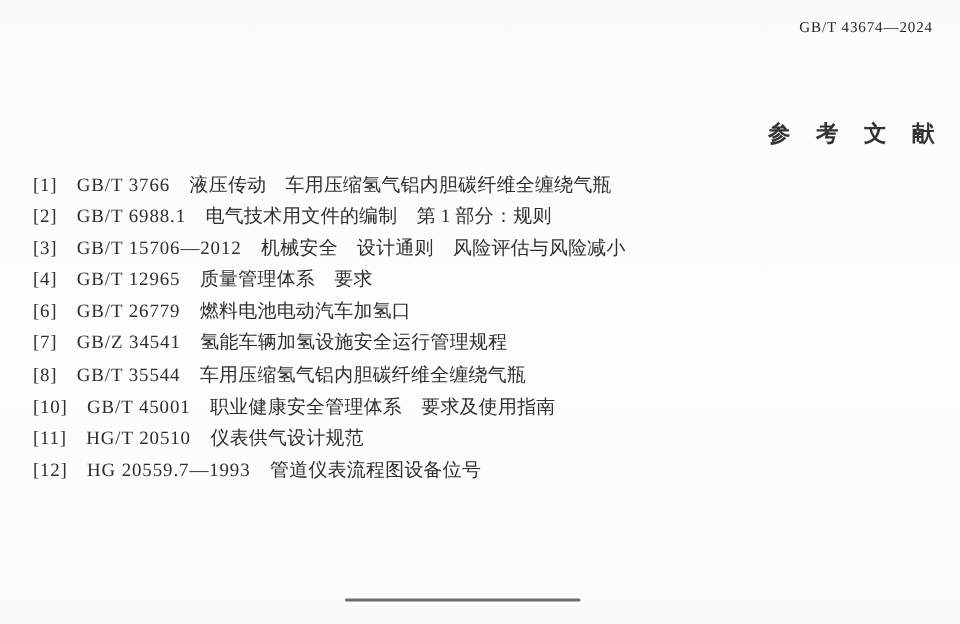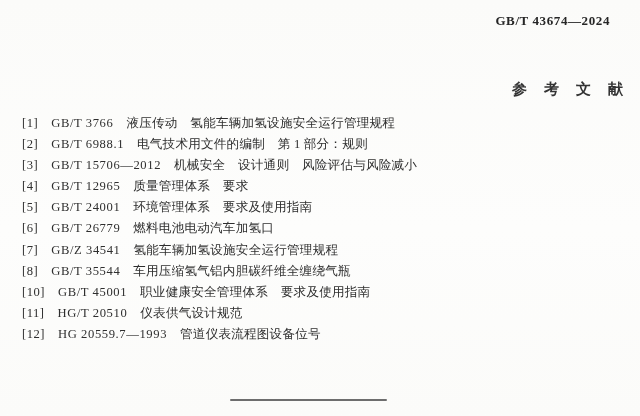--- a/index.html
+++ b/index.html
@@ -14,23 +14,23 @@
     color: #2e2e2e;
   }
   .page {
     position: absolute;
     inset: 0;
     background: linear-gradient(180deg, #fbfbf9 0%, #fdfdfc 55%, #fbfbf9 100%);
   }
   .header-code {
     position: absolute;
     top: 13px;
-    right: 30px;
-    font-size: 13px;
-    font-weight: bold;
+    right: 18px;
+    font-size: 10px;
+    font-weight: normal;
     letter-spacing: 0.6px;
     color: #262626;
     white-space: nowrap;
   }
   .doc-title {
     position: absolute;
     top: 80px;
     left: 0;
     width: 100%;
     text-align: right;
@@ -78,38 +78,35 @@
 <body>
 
 <div class="page">
 
   <div class="header-code">GB/T 43674—2024</div>
 
   <div class="doc-title">参考文献</div>
 
   <ul class="ref-list">
     <li class="ref-item">
-      <span class="ref-num">[1]</span><span class="ref-code">GB/T 3766</span><span class="ref-title">液压传动　氢能车辆加氢设施安全运行管理规程</span>
+      <span class="ref-num">[1]</span><span class="ref-code">GB/T 3766</span><span class="ref-title">液压传动　车用压缩氢气铝内胆碳纤维全缠绕气瓶</span>
     </li>
 
     <li class="ref-item">
       <span class="ref-num">[2]</span><span class="ref-code">GB/T 6988.1</span><span class="ref-title">电气技术用文件的编制　第 1 部分：规则</span>
     </li>
 
     <li class="ref-item">
       <span class="ref-num">[3]</span><span class="ref-code">GB/T 15706—2012</span><span class="ref-title">机械安全　设计通则　风险评估与风险减小</span>
     </li>
 
     <li class="ref-item">
       <span class="ref-num">[4]</span><span class="ref-code">GB/T 12965</span><span class="ref-title">质量管理体系　要求</span>
     </li>
 
-    <li class="ref-item">
-      <span class="ref-num">[5]</span><span class="ref-code">GB/T 24001</span><span class="ref-title">环境管理体系　要求及使用指南</span>
-    </li>
 
     <li class="ref-item">
       <span class="ref-num">[6]</span><span class="ref-code">GB/T 26779</span><span class="ref-title">燃料电池电动汽车加氢口</span>
     </li>
 
     <li class="ref-item">
       <span class="ref-num">[7]</span><span class="ref-code">GB/Z 34541</span><span class="ref-title">氢能车辆加氢设施安全运行管理规程</span>
     </li>
 
     <li class="ref-item">

